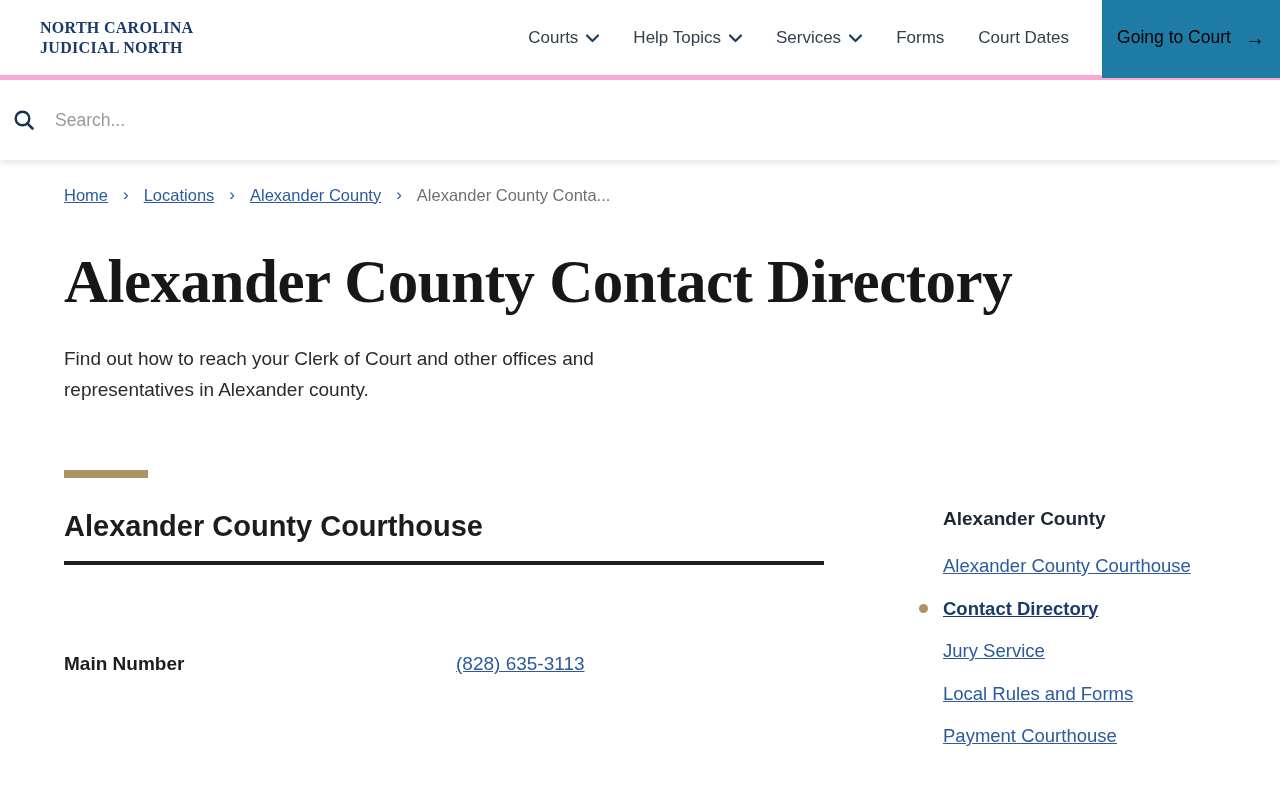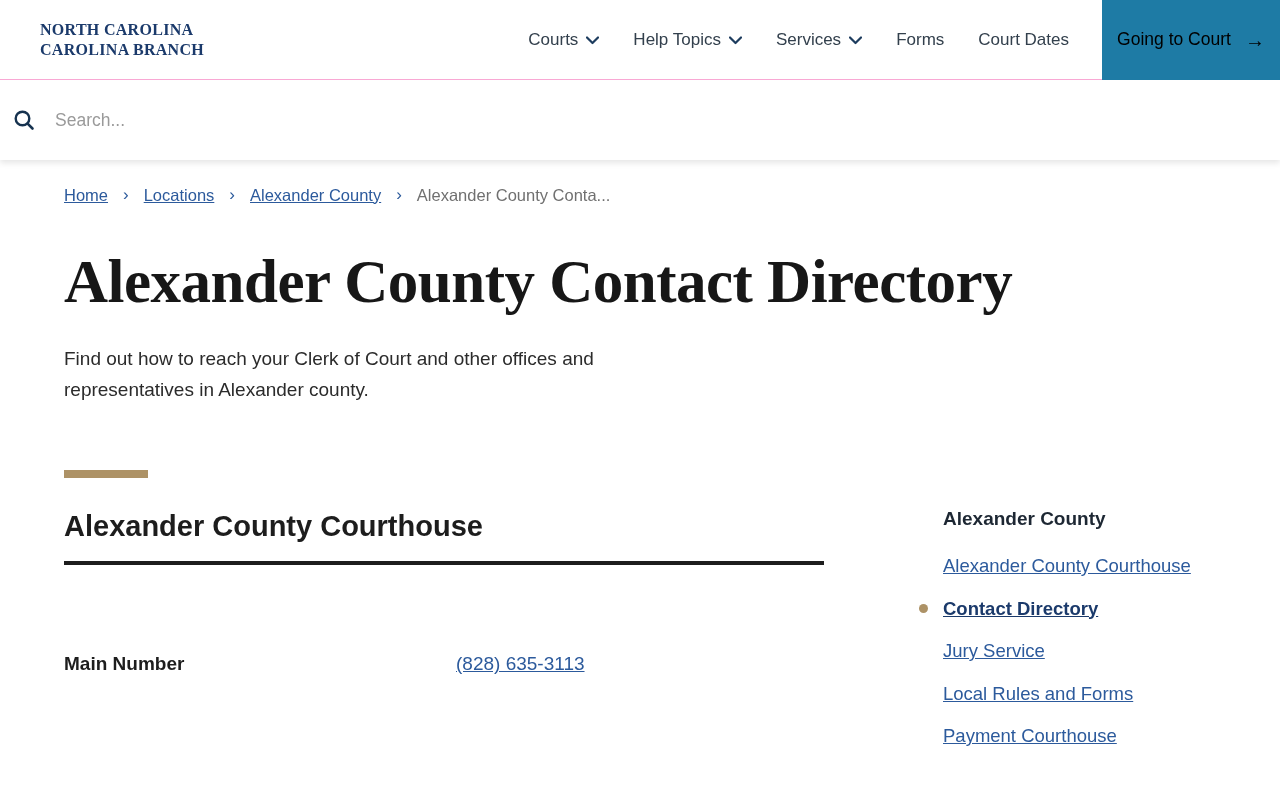--- a/index.html
+++ b/index.html
@@ -2,21 +2,21 @@
 <html><head>
 <meta charset="utf-8">
 <style>
   * { margin: 0; padding: 0; box-sizing: border-box; }
   html, body { width: 1280px; height: 800px; overflow: hidden; background: #ffffff;
     font-family: "Liberation Sans", sans-serif; color: #1d1d1d; }
 
   
   .header {
     height: 80px; display: flex; align-items: center;
-    background: #ffffff; border-bottom: 1px solid #f9a8d4;
+    background: #ffffff; border-bottom: 5px solid #f9a8d4;
     position: relative; z-index: 3;
   }
   .logo {
     margin-left: 40px;
     font-family: "Liberation Serif", serif;
     font-weight: 700; font-size: 16px; line-height: 1.25;
     color: #1b3a6b; letter-spacing: 0.3px;
     cursor: pointer;
   }
   .nav { margin-left: auto; display: flex; align-items: center; height: 100%; }
@@ -97,21 +97,21 @@
     position: absolute; left: -24px; top: 6px;
     width: 9px; height: 9px; border-radius: 50%; background: #ad9266;
   }
 </style>
 </head>
 <body>
 
 <div class="header">
   <div class="logo">
     <div>NORTH CAROLINA</div>
-    <div>CAROLINA BRANCH</div>
+    <div>JUDICIAL NORTH</div>
   </div>
 
   <nav class="nav">
     <a class="nav-item">
       <span>Courts</span>
       <svg class="chev" viewBox="0 0 13 9">
           <path d="M1 1.5 L6.5 7 L12 1.5" fill="none" stroke="#1d3c5e" stroke-width="2.2" stroke-linecap="round" stroke-linejoin="round"></path>
         </svg>
     </a>
     <a class="nav-item">

